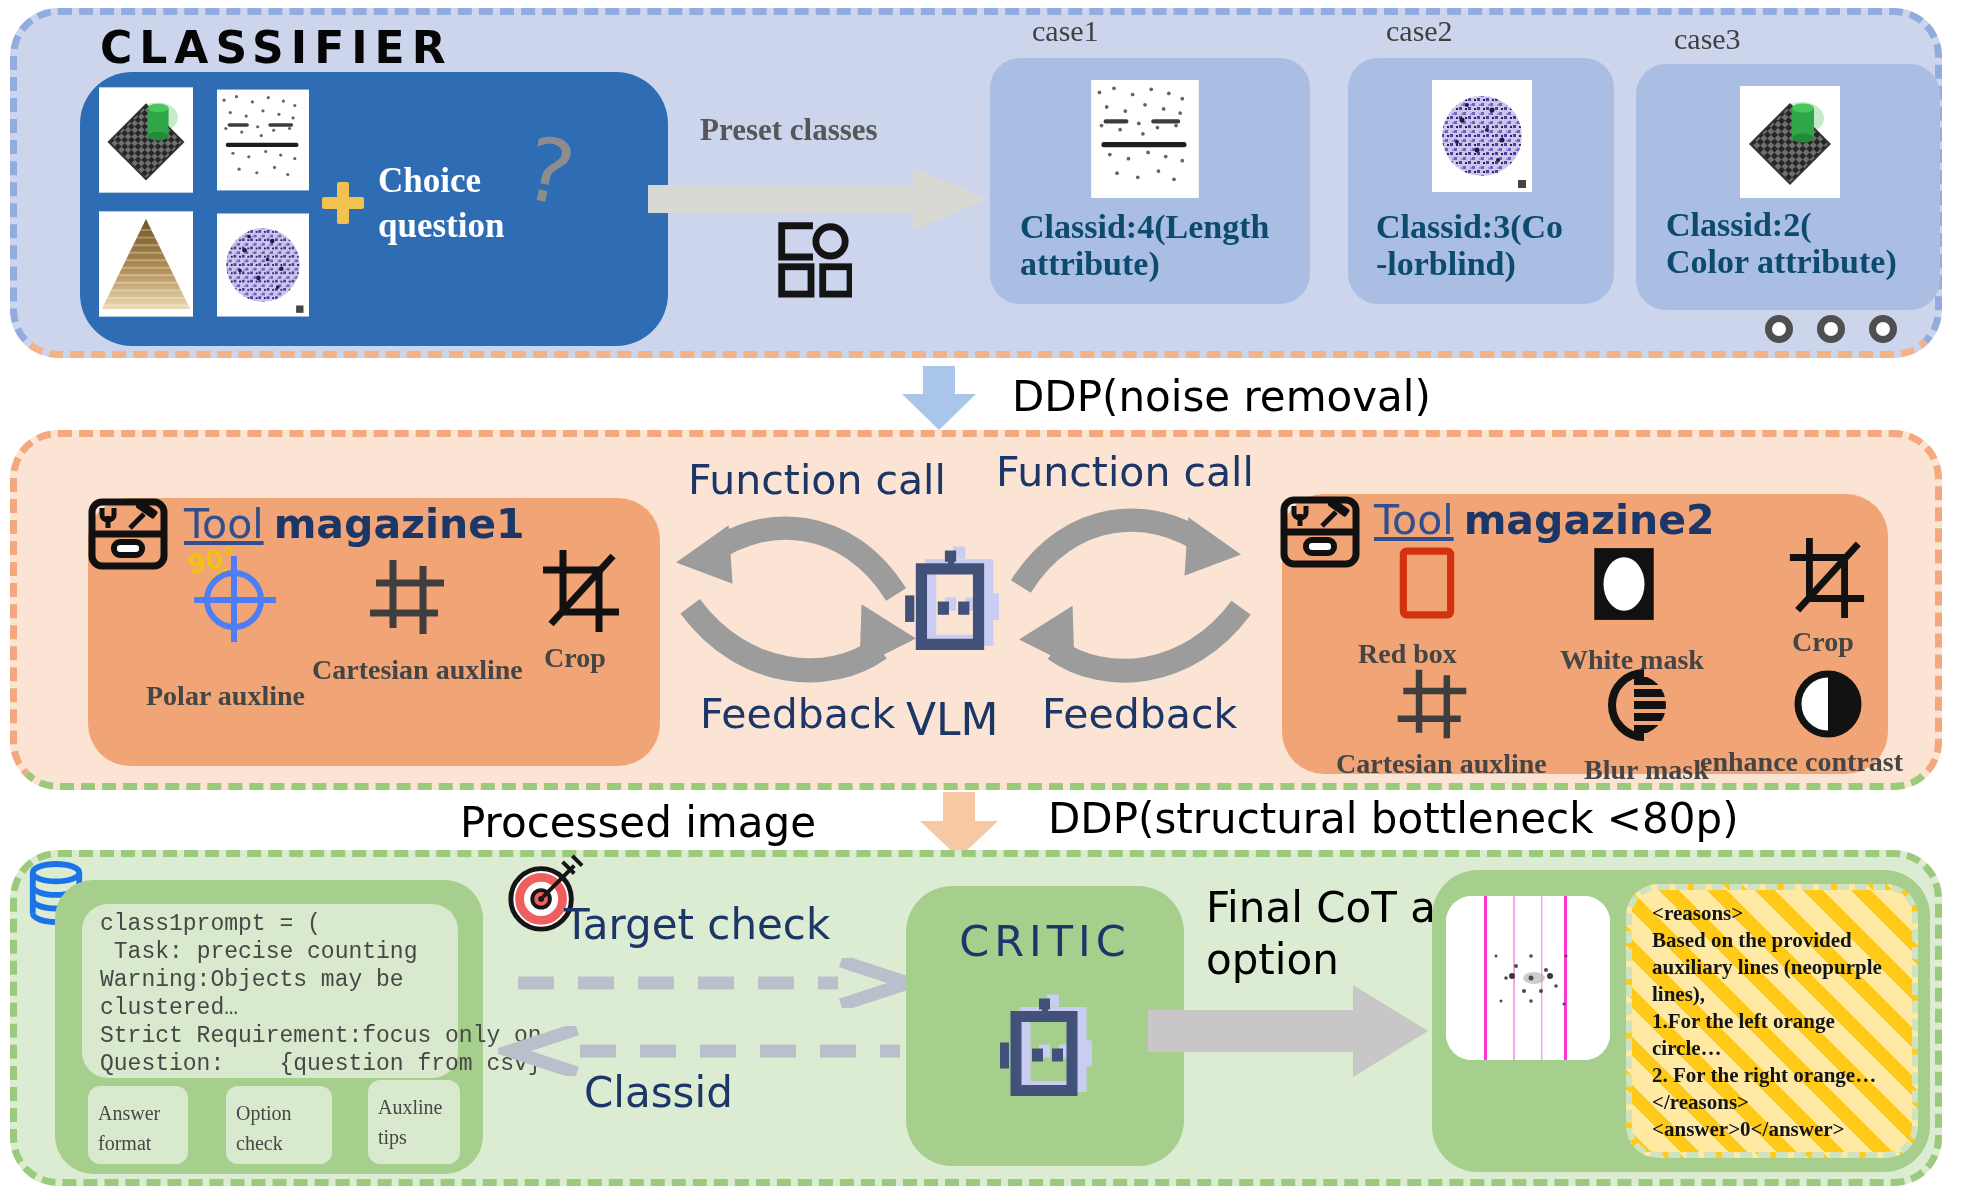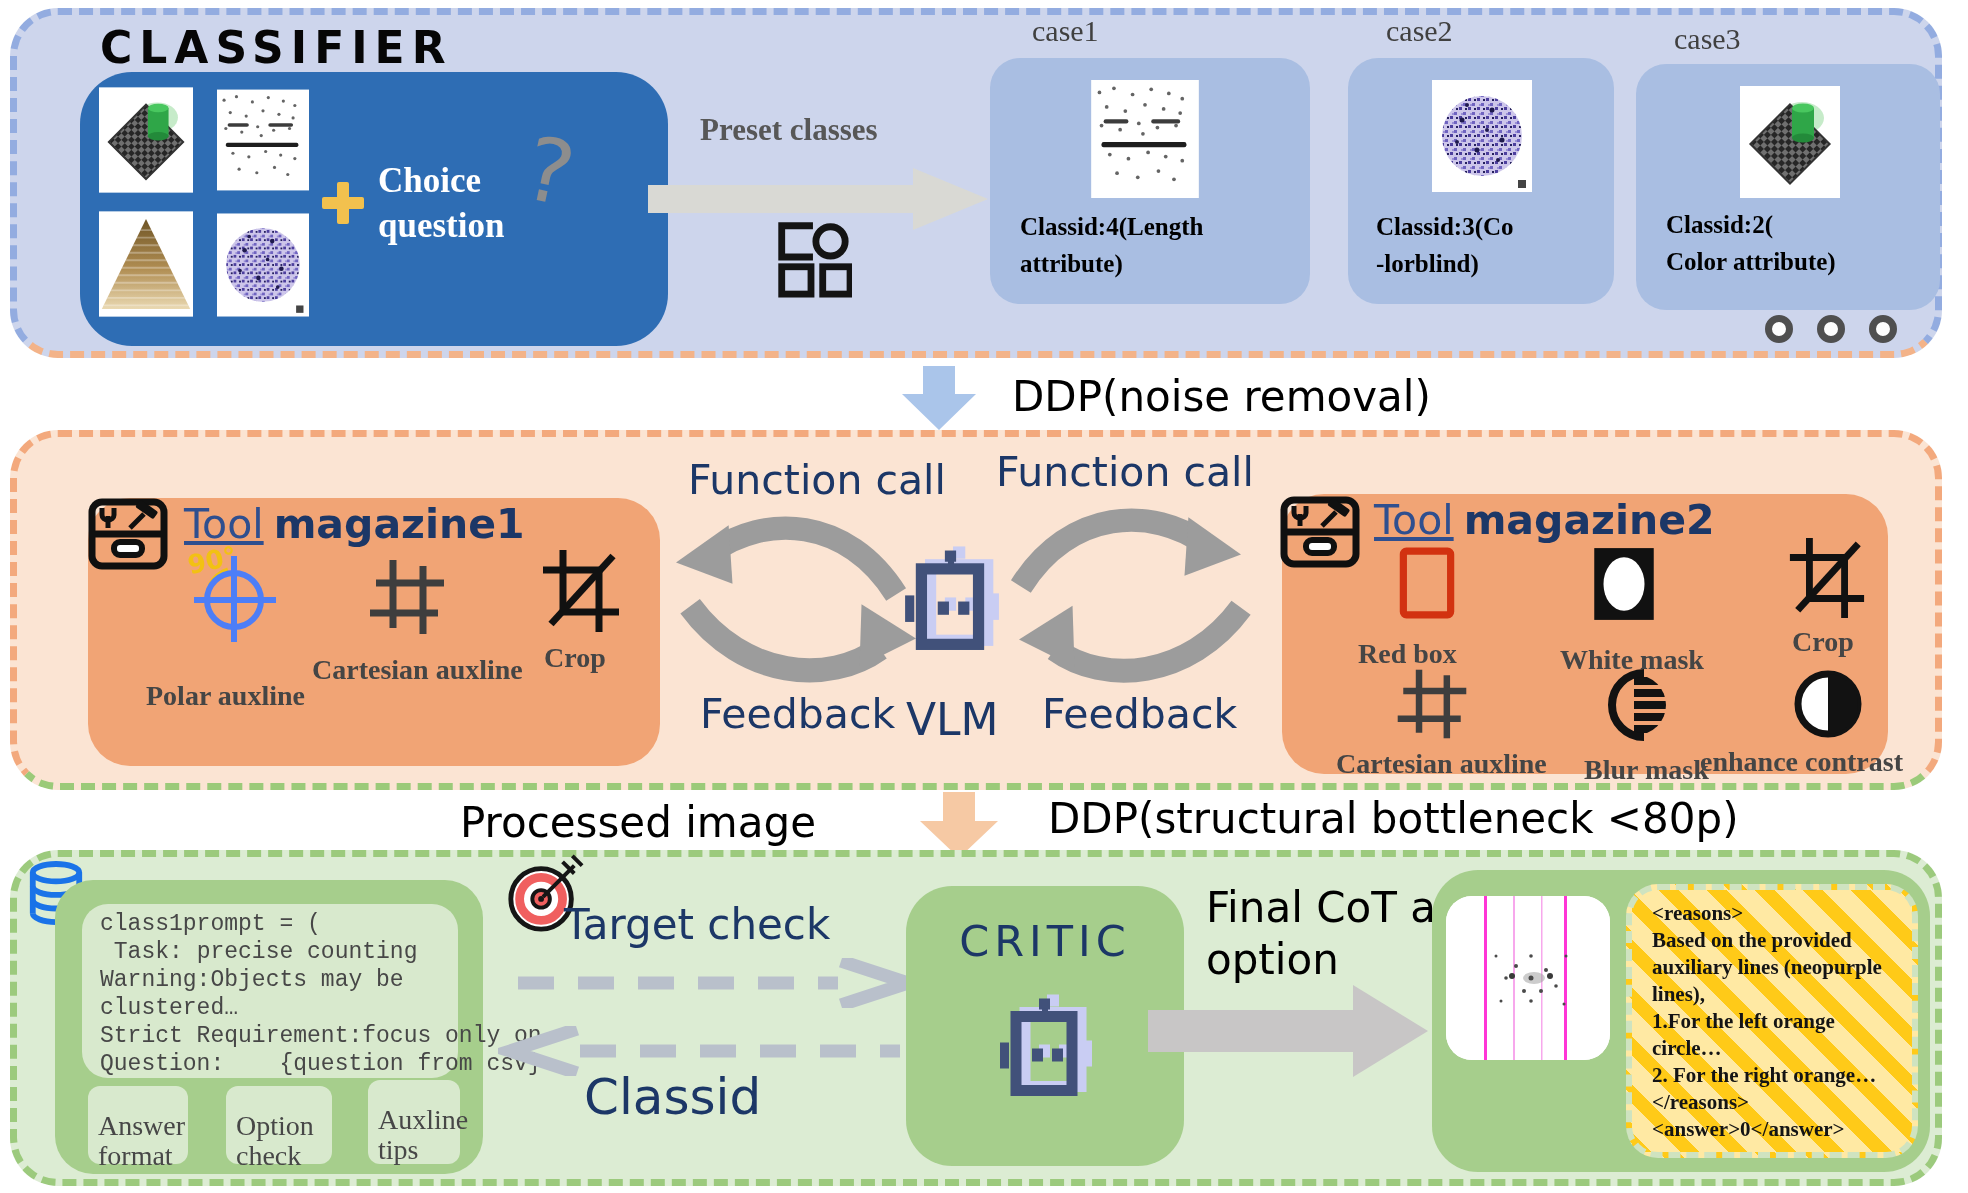--- a/index.html
+++ b/index.html
@@ -20,35 +20,35 @@
            border-radius:48px;}
 
   .cls-title{left:100px;top:22px;font-size:44px;font-weight:700;letter-spacing:7px;color:#060606;}
   .blue-box{left:80px;top:72px;width:588px;height:274px;background:#2e6db4;border-radius:52px;}
   .choice{left:378px;top:158px;width:190px;font-size:35px;line-height:45px;font-weight:700;color:#fff;}
   .qmark{left:526px;top:120px;font-size:88px;color:#8d8d8d;transform:rotate(12deg);}
 
   .preset-lbl{left:700px;top:112px;font-size:31px;font-weight:700;color:#575757;}
   .case-lbl{font-size:30px;font-weight:400;color:#404040;}
   .case-box{background:#a9bee2;border-radius:30px;}
-  .classid{font-size:25px;line-height:37px;font-weight:700;color:#000000;}
+  .classid{font-size:34px;line-height:37px;font-weight:700;color:#0c4a6e;}
   .dot{width:14px;height:14px;border:7px solid #4f4f4f;border-radius:50%;background:#fdfdfd;}
   .flow-lbl{font-size:42px;color:#000;}
   .mid-title{font-size:41px;}
   .mid-title .pre{color:#2f4f8f;margin-right:10px;text-decoration:underline;}
   .mid-title .nm{color:#1c3767;font-weight:700;}
   .mag-box{background:#f1a475;border-radius:42px;}
   .tool-lbl{font-size:28px;font-weight:700;color:#454545;}
   .fc{font-size:41px;color:#1c3767;}
 
   .pbox-outer{left:55px;top:880px;width:428px;height:294px;background:#a6ce8c;border-radius:38px;}
   .pbox-inner{left:82px;top:904px;width:376px;height:174px;background:#d8e9cd;border-radius:26px;}
   .prompt-text{left:100px;top:910px;font-size:23px;line-height:28px;color:#474747;font-family:Liberation Mono, monospace;}
-  .chip{background:#d8e9cd;border-radius:12px;font-size:28px;color:#474747;line-height:30px;
-        font-family:"Liberation Serif",serif;padding:25px 10px;box-sizing:border-box;}
+  .chip{background:#d8e9cd;border-radius:12px;font-size:20px;color:#474747;line-height:30px;
+        font-family:"Liberation Serif",serif;padding:12px 10px;box-sizing:border-box;}
   .critic-box{left:906px;top:886px;width:278px;height:280px;background:#a6ce8c;border-radius:46px;}
   .critic-lbl{left:906px;top:916px;width:278px;text-align:center;font-size:43px;letter-spacing:5px;color:#1c3767;}
   .result-box{left:1432px;top:870px;width:498px;height:302px;background:#a6ce8c;border-radius:46px;}
   .result-img{left:1446px;top:896px;width:164px;height:164px;border-radius:26px;background:#fff;overflow:hidden;}
   .striped-box{left:1626px;top:884px;width:292px;height:274px;border-radius:32px;border:6px dashed #cfe3c0;
                box-sizing:border-box;
                background:repeating-linear-gradient(45deg,#ffca18 0 14px,#ffe9a3 14px 34px);}
   .reasons{padding:10px 14px 10px 20px;font-size:21px;line-height:27px;font-weight:700;color:#141414;}
 </style>
 </head>
@@ -408,21 +408,21 @@
   </svg>
   <div class="abs fc comic" style="left:564px;top:900px;font-size:42px">Target check</div>
   <svg class="abs" style="left:512px;top:958px" width="408" height="50" viewBox="0 0 400 50">
     <line x1="2" y1="25" x2="322" y2="25" stroke="#b9c0cb" stroke-width="13" stroke-dasharray="36 24"></line>
     <polyline points="325,3 392,25 325,47" fill="none" stroke="#b9c0cb" stroke-width="13"></polyline>
   </svg>
   <svg class="abs" style="left:498px;top:1026px" width="408" height="50" viewBox="0 0 400 50">
     <polyline points="75,3 8,25 75,47" fill="none" stroke="#b9c0cb" stroke-width="13"></polyline>
     <line x1="78" y1="25" x2="398" y2="25" stroke="#b9c0cb" stroke-width="13" stroke-dasharray="36 24"></line>
   </svg>
-  <div class="abs fc comic" style="left:584px;top:1068px;font-size:50px">Classid</div>
+  <div class="abs fc comic" style="left:584px;top:1068px;font-size:42px">Classid</div>
 
   <div class="abs critic-box"></div>
   <div class="abs critic-lbl comic">CRITIC</div>
   <svg class="abs" style="left:995px;top:982px" width="100" height="130" viewBox="0 0 100 125">
       <use href="#g-robot"></use>
     </svg>
 
   <div class="abs flow-lbl comic preline" style="left:1206px;top:882px;line-height:52px">Final CoT and
 option</div>
   <svg class="abs" style="left:1148px;top:985px" width="280" height="92">

